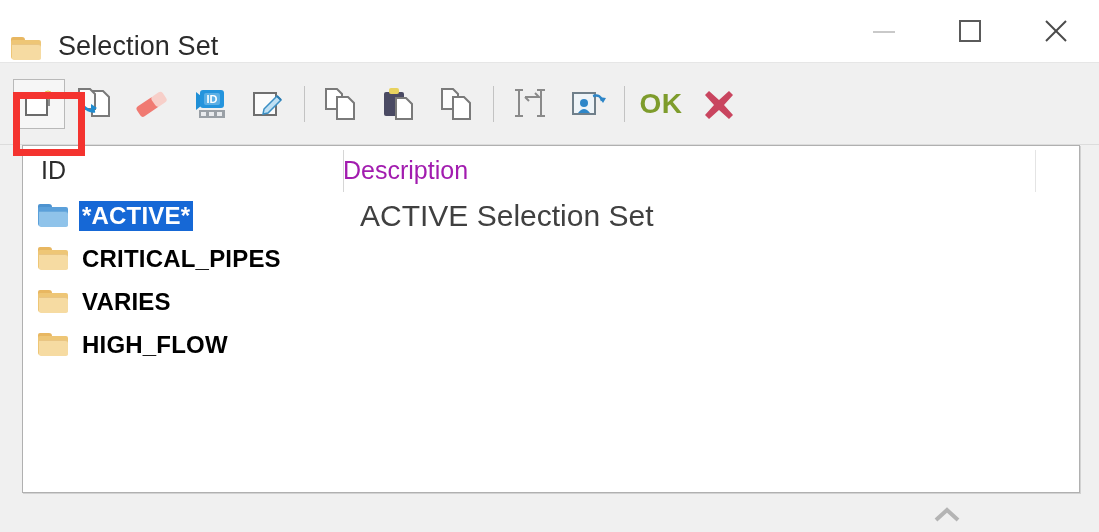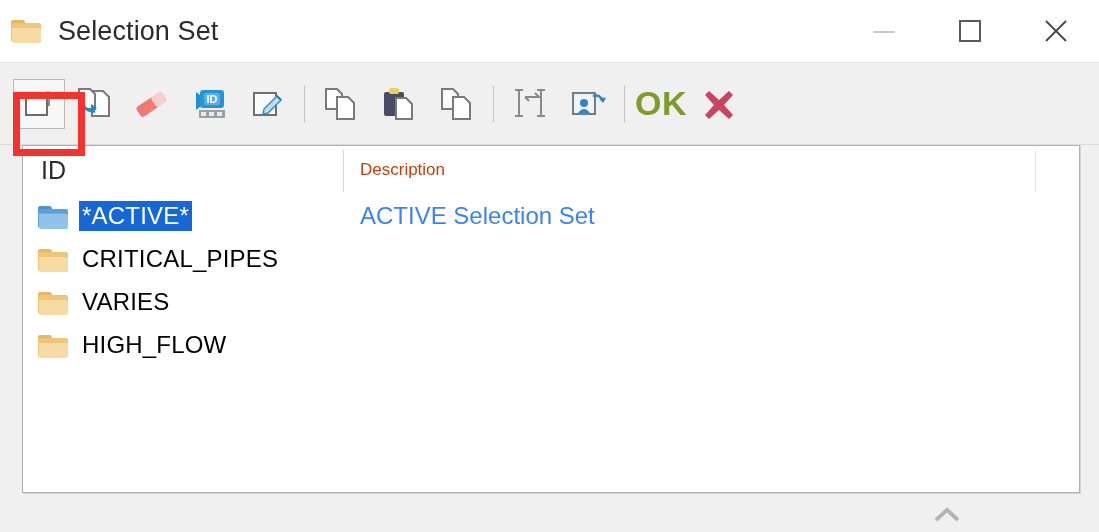--- a/index.html
+++ b/index.html
@@ -22,21 +22,21 @@
     background: #ffffff;
     display: flex;
     flex-direction: column;
   }
 
   
   .titlebar {
     height: 62px;
     background: #ffffff;
     display: flex;
-    align-items: center;
+    align-items: flex-end;
     position: relative;
     flex: 0 0 auto;
     border-bottom: 1px solid #e6e6e6;
   }
   .title-folder {
     margin-left: 10px;
     width: 34px;
     height: 28px;
     position: relative;
     flex: 0 0 auto;
@@ -91,21 +91,21 @@
     width: 52px;
     height: 50px;
   }
   .tool-sep {
     width: 1px;
     height: 36px;
     background: #c3c3c3;
     margin: 0 7px;
   }
   .ok-label {
-    font-size: 34px;
+    font-size: 28px;
     font-weight: bold;
     color: #7e9c2c;
     letter-spacing: 0.5px;
     padding: 0 6px;
   }
 
   
   .annot-rect {
     position: absolute;
     left: 13px;
@@ -146,24 +146,23 @@
   .col-id {
     width: 320px;
     flex: 0 0 auto;
     padding-left: 18px;
     box-sizing: border-box;
     font-size: 25px;
     color: #2b2b2b;
   }
   .col-desc {
     flex: 1 1 auto;
-    padding-left: 17px;
-    box-sizing: border-box;
-    font-size: 17px;
-    color: #c2410c;
+    box-sizing: border-box;
+    font-size: 25px;
+    color: #a21caf;
   }
   .hdr-divider {
     position: absolute;
     left: 320px;
     top: 4px;
     width: 1px;
     height: 42px;
     background: #d6d6d6;
   }
   .hdr-divider2 {
@@ -179,29 +178,30 @@
     display: flex;
     height: 43px;
     align-items: center;
   }
   .row-id {
     width: 320px;
     flex: 0 0 auto;
     padding-left: 14px;
     box-sizing: border-box;
     display: flex;
-    align-items: flex-end;
+    align-items: flex-start;
     overflow: hidden;
+    font-weight: bold;
   }
   .row-desc {
     flex: 1 1 auto;
     padding-left: 17px;
     box-sizing: border-box;
-    font-size: 24px;
-    color: #3b82f6;
+    font-size: 30px;
+    color: #404040;
     white-space: nowrap;
   }
   .row-folder {
     width: 38px;
     height: 28px;
     flex: 0 0 auto;
     position: relative;
     margin-right: 4px;
   }
   .row-label {

